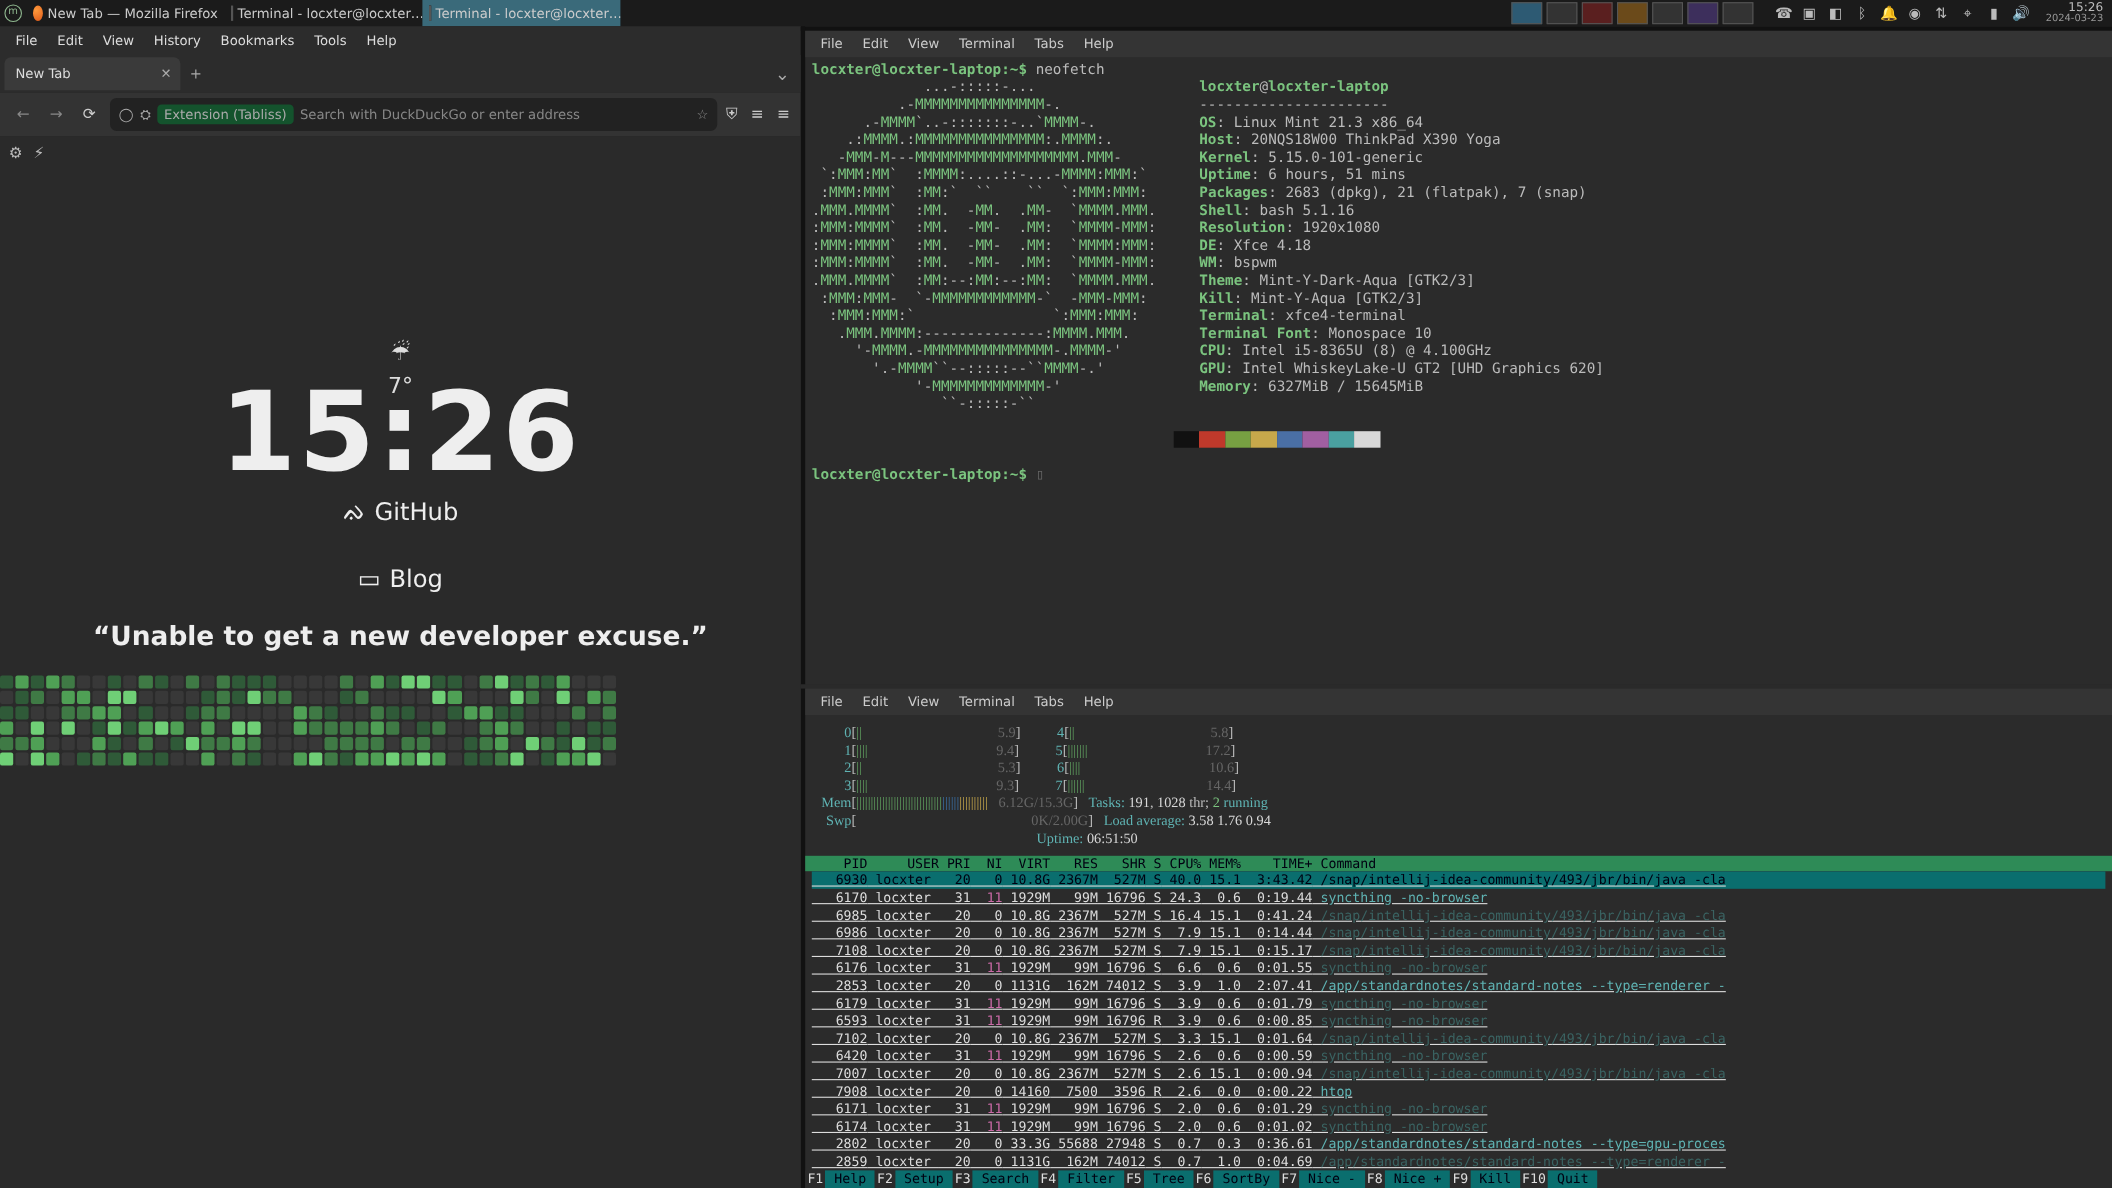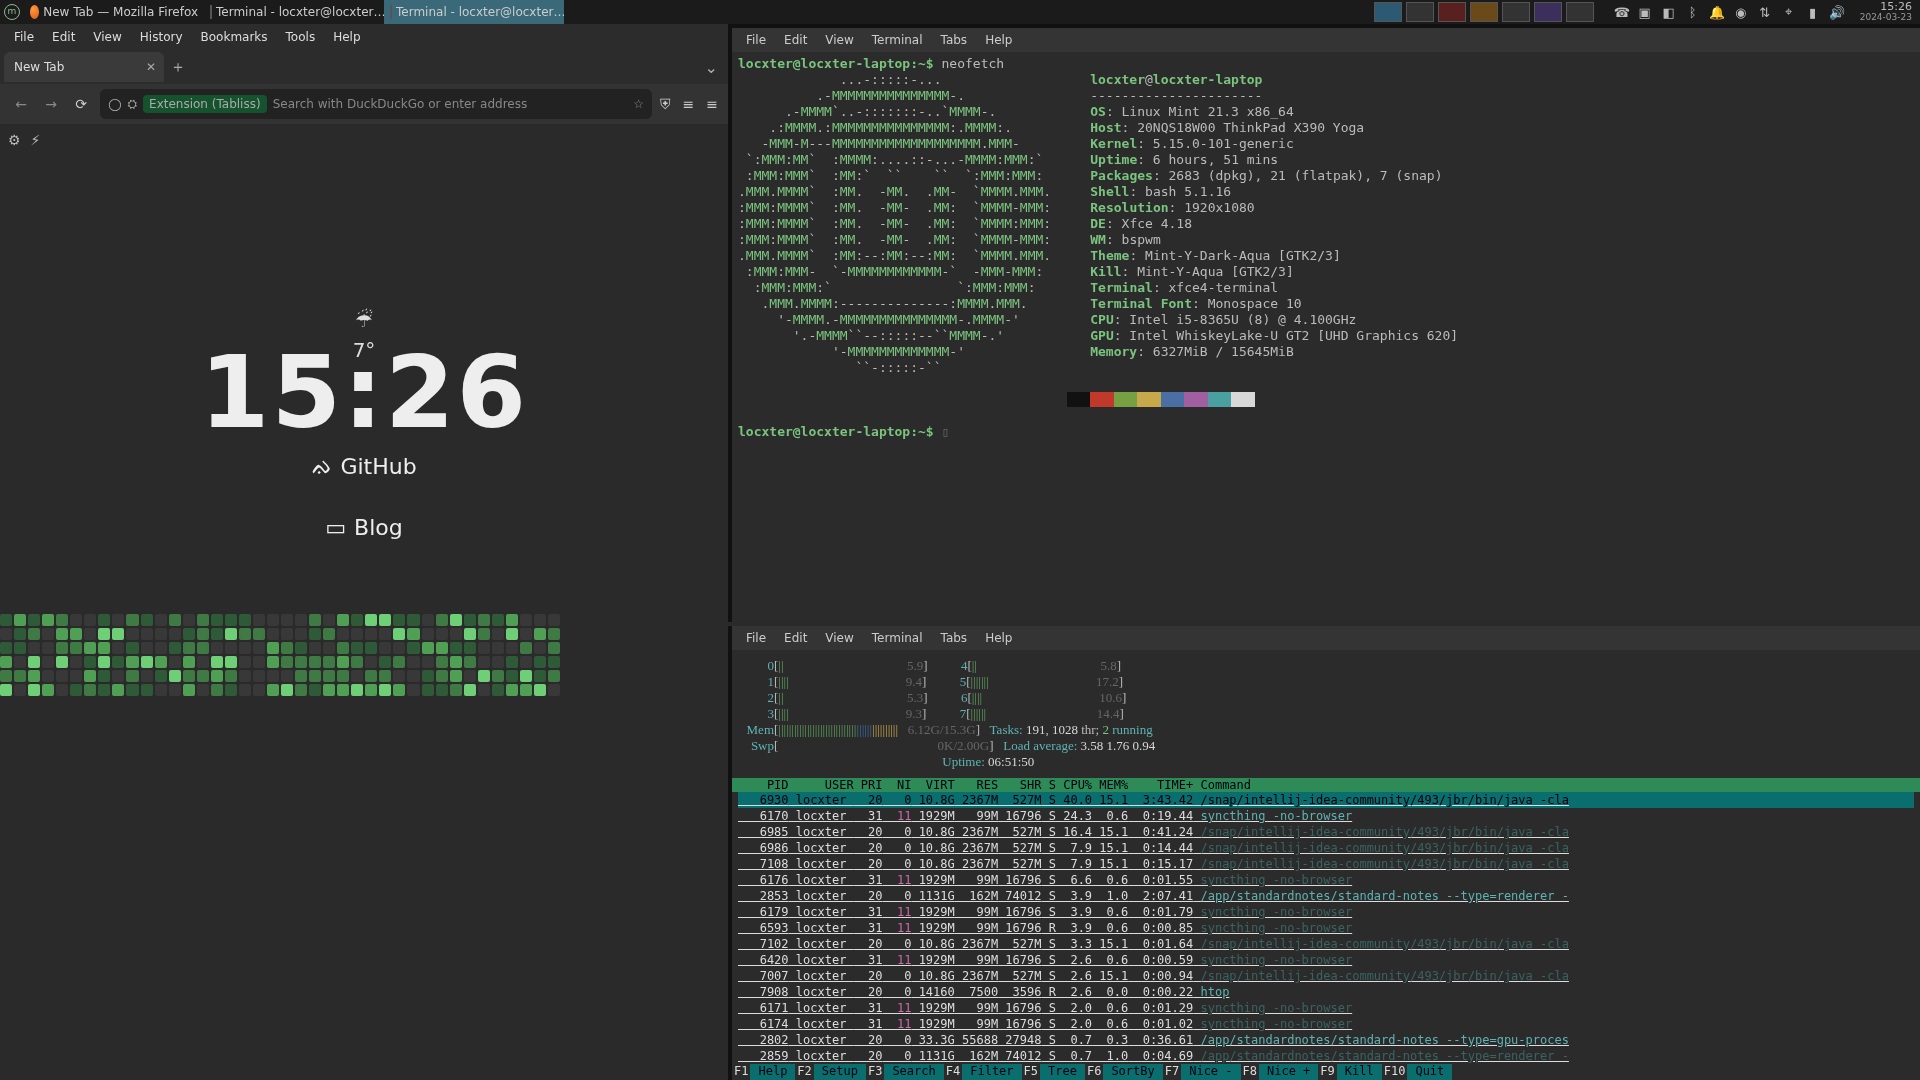--- a/index.html
+++ b/index.html
@@ -188,20 +188,21 @@
       <div id="links" class="center">
         <a>
             <span>ᨁ</span>
             <span>GitHub</span>
           </a>
         <a>
             <span>▭</span>
             <span>Blog</span>
           </a>
       </div>
+      <div id="quote" class="center">“Unable to get a new developer excuse.”</div>
       <div id="grid" class="center">
           <div style="background: rgb(47, 90, 56);"></div>
           <div style="background: rgb(79, 160, 85);"></div>
           <div style="background: rgb(47, 90, 56);"></div>
           <div style="background: rgb(79, 160, 85);"></div>
           <div style="background: rgb(63, 122, 69);"></div>
           <div style="background: rgb(56, 56, 56);"></div>
           <div style="background: rgb(56, 56, 56);"></div>
           <div style="background: rgb(47, 90, 56);"></div>
           <div style="background: rgb(56, 56, 56);"></div>

